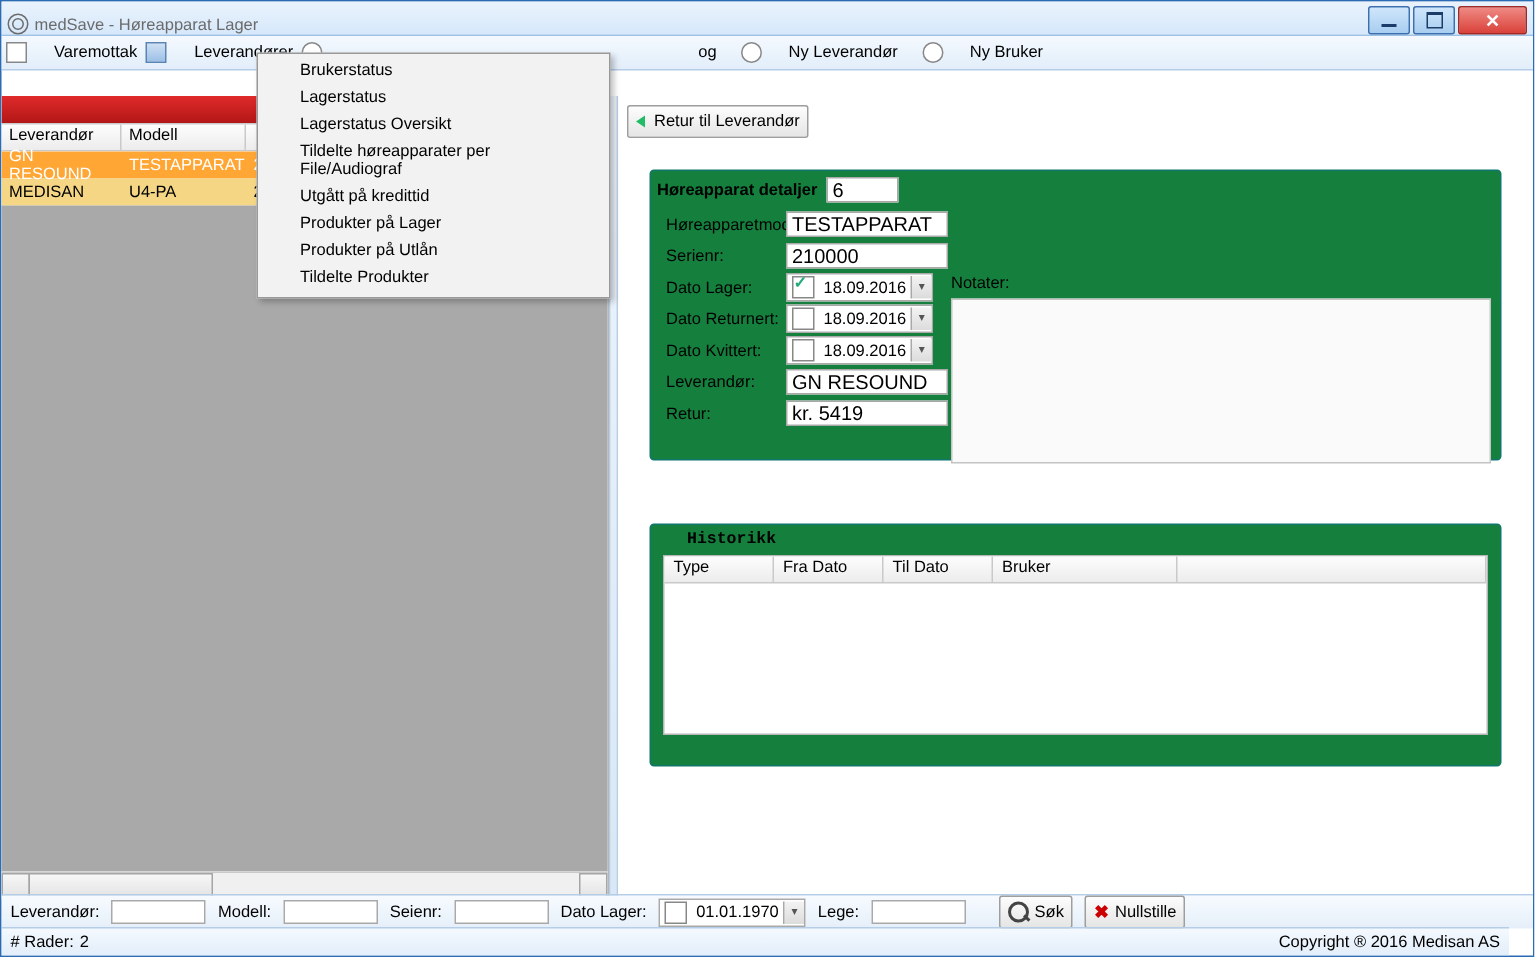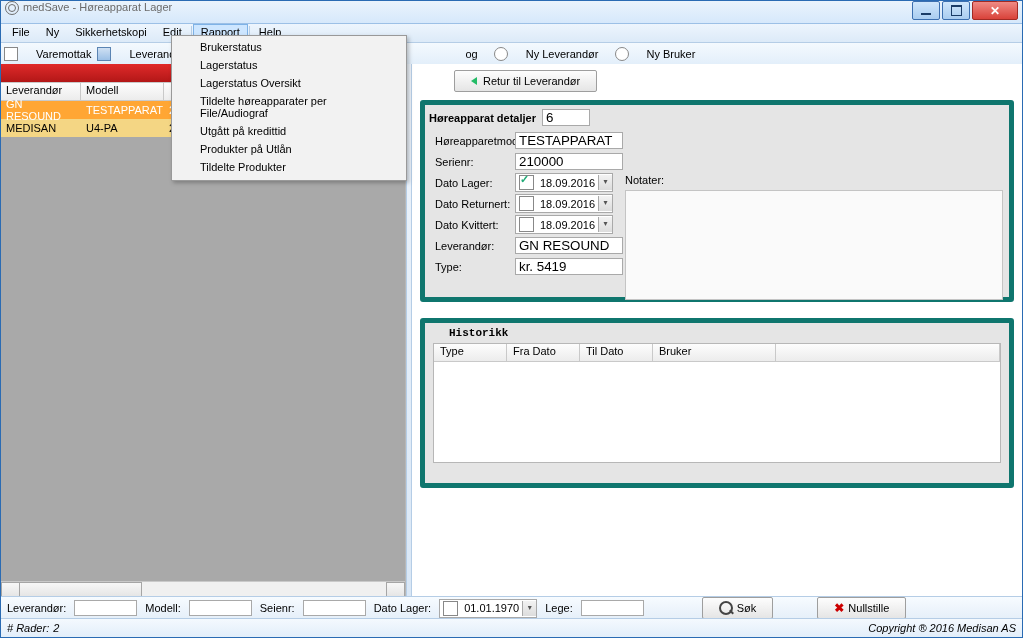--- a/index.html
+++ b/index.html
@@ -1,18 +1,18 @@
 <!DOCTYPE html>
 <html><head>
 <meta charset="utf-8">
 <style>
   html, body { margin:0; padding:0; font-family:"Segoe UI",Tahoma,Arial,sans-serif; font-size:11px; color:#000; }
   .window { width:1023px; height:638px; background:#fff; position:relative; box-sizing:border-box; border:1px solid #2a6bb3; overflow:hidden; }
   
-  .titlebar { height:22px; background:linear-gradient(#eaf3fc,#d6e8fb); border-bottom:1px solid #9cc0e6; display:flex; align-items:flex-start; padding:0 4px; }
+  .titlebar { height:22px; background:linear-gradient(#eaf3fc,#d6e8fb); border-bottom:1px solid #9cc0e6; display:flex; align-items:flex-end; padding:0 4px; }
   .titlebar .app-icon { width:12px;height:12px;border:1px solid #6d6d6d;border-radius:50%; margin-right:4px; position:relative;}
   .titlebar .app-icon:after{content:"";position:absolute;left:2px;top:2px;width:6px;height:6px;border:1px solid #6d6d6d;border-radius:50%;}
   .titlebar .title { color:#6b6b6b; flex:none; }
   .titlebar .spacer{flex:1;}
   .tb-btn { width:26px;height:17px;border:1px solid #3b6faf;border-radius:2px; margin-left:2px; display:flex;align-items:center;justify-content:center; background:linear-gradient(#cfe6fb,#a9cdf0); color:#1a3c66; font-weight:bold; font-size:10px;}
   .tb-btn.close { width:44px; background:linear-gradient(#ef8a84,#d9423a); border-color:#a12a24; color:#fff;}
   .tb-btn.min span{display:block;width:10px;height:2px;background:#1a3c66;margin-top:6px;}
   .tb-btn.max span{display:block;width:9px;height:8px;border:1px solid #1a3c66;border-top-width:2px;}
   .tb-btn.close span{font-size:12px;line-height:1;}
   
@@ -52,23 +52,23 @@
   .hscroll .arrow { width:17px;height:15px;border:1px solid #a5a5a5; background:linear-gradient(#f7f7f7,#e3e3e3); position:absolute; top:0;}
   .hscroll .arrow.l{left:0;} .hscroll .arrow.r{right:0;}
   .hscroll .thumb{ position:absolute; left:18px; right:65%; top:0; height:15px; border:1px solid #a5a5a5; background:linear-gradient(#f7f7f7,#e3e3e3);}
 
   
   .dropdown { position:absolute; top:0; left:170px; width:234px; background:#f2f2f2; border:1px solid #999; box-shadow:2px 2px 4px rgba(0,0,0,0.25); padding:2px 0 4px 0; z-index:50;}
   .dropdown .dmi { padding:3px 14px 3px 28px; cursor:default;}
 
   
   .rtop { padding:6px 6px 0 6px;}
-  .btn3d { display:inline-flex; align-items:center; gap:4px; height:20px; padding:0 16px; background:linear-gradient(#fdfdfd,#e5e5e5); border:1px solid #9e9e9e; border-radius:2px;margin-left:36px;}
+  .btn3d { display:inline-flex; align-items:center; gap:4px; height:20px; padding:0 5px; background:linear-gradient(#fdfdfd,#e5e5e5); border:1px solid #9e9e9e; border-radius:2px;}
   .btn3d .arrow-ic{ width:0;height:0;border-top:4px solid transparent;border-bottom:4px solid transparent;border-right:6px solid #2b6; margin-right:2px;}
-  .panel { margin:8px; border:5px solid #0f766e; background:#e5e5e5; border-radius:3px; }
+  .panel { margin:21px; border:1px solid #0f766e; background:#15803d; border-radius:3px; }
   .det-title { font-weight:bold; padding:4px 0 4px 4px; display:flex;align-items:center; gap:6px;}
   .det-title .idbox{ background:#fff; border:1px solid #a9a9a9; width:40px; height:15px; padding:0 3px; font-weight:normal;}
   .frow { display:flex; align-items:center; height:21px; }
   .frow .lbl { width:80px; padding-left:2px;}
   .tin { background:#fff; border:1px solid #a9a9a9; height:15px; width:100px; padding:0 3px;}
   .datebox { display:inline-flex; align-items:center; border:1px solid #a9a9a9; background:#fff; height:17px;}
   .datebox .chk{ width:13px;height:13px;border:1px solid #888; margin:0 3px; background:#fff; position:relative;}
   .datebox .chk.on:after{content:"✓"; position:absolute; top:-3px; left:0; font-size:11px; color:#2a7; font-weight:bold;}
   .datebox .dt{ padding:0 3px;}
   .datebox .dd{ width:13px;height:15px;border-left:1px solid #a9a9a9; background:linear-gradient(#f3f3f3,#dcdcdc); text-align:center; line-height:14px; font-size:8px;color:#555;}
@@ -81,21 +81,21 @@
   .hist-hdr .hc{ border-right:1px solid #c9c9c9; padding:1px 6px;}
   .hc1{width:60px;} .hc2{width:60px;} .hc3{width:60px;} .hc4{flex:0 0 110px;} .hcfill{flex:1;}
 
   
   .searchbar { position:absolute; left:0; right:0; bottom:18px; height:22px; background:linear-gradient(#f7fbff,#e5eff9); border-top:1px solid #b5cde6; display:flex; align-items:center; padding:0 6px; gap:8px;}
   .searchbar .lbl{ }
   .searchbar .tin{ width:55px; height:14px;}
   .btn3d .mag{ width:10px;height:10px;border:2px solid #444;border-radius:50%; position:relative;}
   .btn3d .mag:after{content:"";position:absolute;width:5px;height:2px;background:#444; transform:rotate(45deg); left:8px; top:8px;}
   .btn3d .xred{ color:#c00; font-weight:bold; font-size:12px; line-height:1;}
-  .statusbar { position:absolute; left:0; right:0; bottom:0; height:18px; background:linear-gradient(#f4f9fe,#e2eefa); border-top:1px solid #b5cde6; display:flex; align-items:center; padding:0 6px; justify-content:space-between;font-style:italic;}
+  .statusbar { position:absolute; left:0; right:16px; bottom:0; height:18px; background:linear-gradient(#f4f9fe,#e2eefa); border-top:1px solid #b5cde6; display:flex; align-items:center; padding:0 6px; justify-content:space-between;}
   .statusbar .lgrp{display:flex;gap:4px;}
   .lbl-note{ color:#000;}
   .notes-lbl{ position:absolute; left:622px; top:22px;}
 
   
   .details-panel { height:192px; position:relative;}
   .history-panel { height:160px;}
 </style>
 </head>
 <body>
@@ -110,30 +110,20 @@
         <span></span>
       </div>
     <div class="tb-btn max">
         <span></span>
       </div>
     <div class="tb-btn close">
         <span>✕</span>
       </div>
   </div>
 
-  <div class="menubar">
-    <div class="mi">File</div>
-    <div class="mi">Ny</div>
-    <div class="mi">Sikkerhetskopi</div>
-    <div class="mi">Edit</div>
-    <div class="sep-vert"></div>
-    <div class="mi sel">Rapport</div>
-    <div class="sep-vert"></div>
-    <div class="mi">Help</div>
-  </div>
 
   <div class="toolbar">
     <div class="grp">
       <span class="ic ic-box"></span>
       <span>Varemottak</span>
     </div>
     <div class="grp">
       <span class="ic ic-box" style="background:linear-gradient(#cfe0f3,#9cc0e6);border-color:#5a84b3;"></span>
       <span>Leverandører</span>
     </div>
@@ -182,20 +172,21 @@
         <div class="thumb"></div>
         <div class="arrow r"></div>
       </div>
 
       <div class="dropdown" style="top:-29px;">
         <div class="dmi">Brukerstatus</div>
         <div class="dmi">Lagerstatus</div>
         <div class="dmi">Lagerstatus Oversikt</div>
         <div class="dmi">Tildelte høreapparater per File/Audiograf</div>
         <div class="dmi">Utgått på kredittid</div>
+        <div class="dmi">Produkter på Lager</div>
         <div class="dmi">Produkter på Utlån</div>
         <div class="dmi">Tildelte Produkter</div>
       </div>
     </div>
 
     <div class="splitter"></div>
 
     <div class="right">
       <div class="rtop">
         <div class="btn3d">
@@ -241,21 +232,21 @@
                 <span class="chk"></span>
                 <span class="dt">18.09.2016</span>
                 <span class="dd">▾</span>
               </span>
             </div>
             <div class="frow">
               <span class="lbl">Leverandør:</span>
               <input class="tin" value="GN RESOUND" style="">
             </div>
             <div class="frow">
-              <span class="lbl">Type:</span>
+              <span class="lbl">Retur:</span>
               <input class="tin" value="kr. 5419" style="">
             </div>
           </div>
           <span class="notes-lbl lbl-note" style="position:absolute;left:200px;top:44px;">Notater:</span>
           <textarea style="position: absolute; left: 200px; top: 60px; right: 6px; height: 104px; background: rgb(250, 250, 250); border: 1px solid rgb(196, 196, 196); resize: none;"></textarea>
         </div>
       </div>
 
       <div class="panel history-panel">
         <div class="hist-title">Historikk</div>

